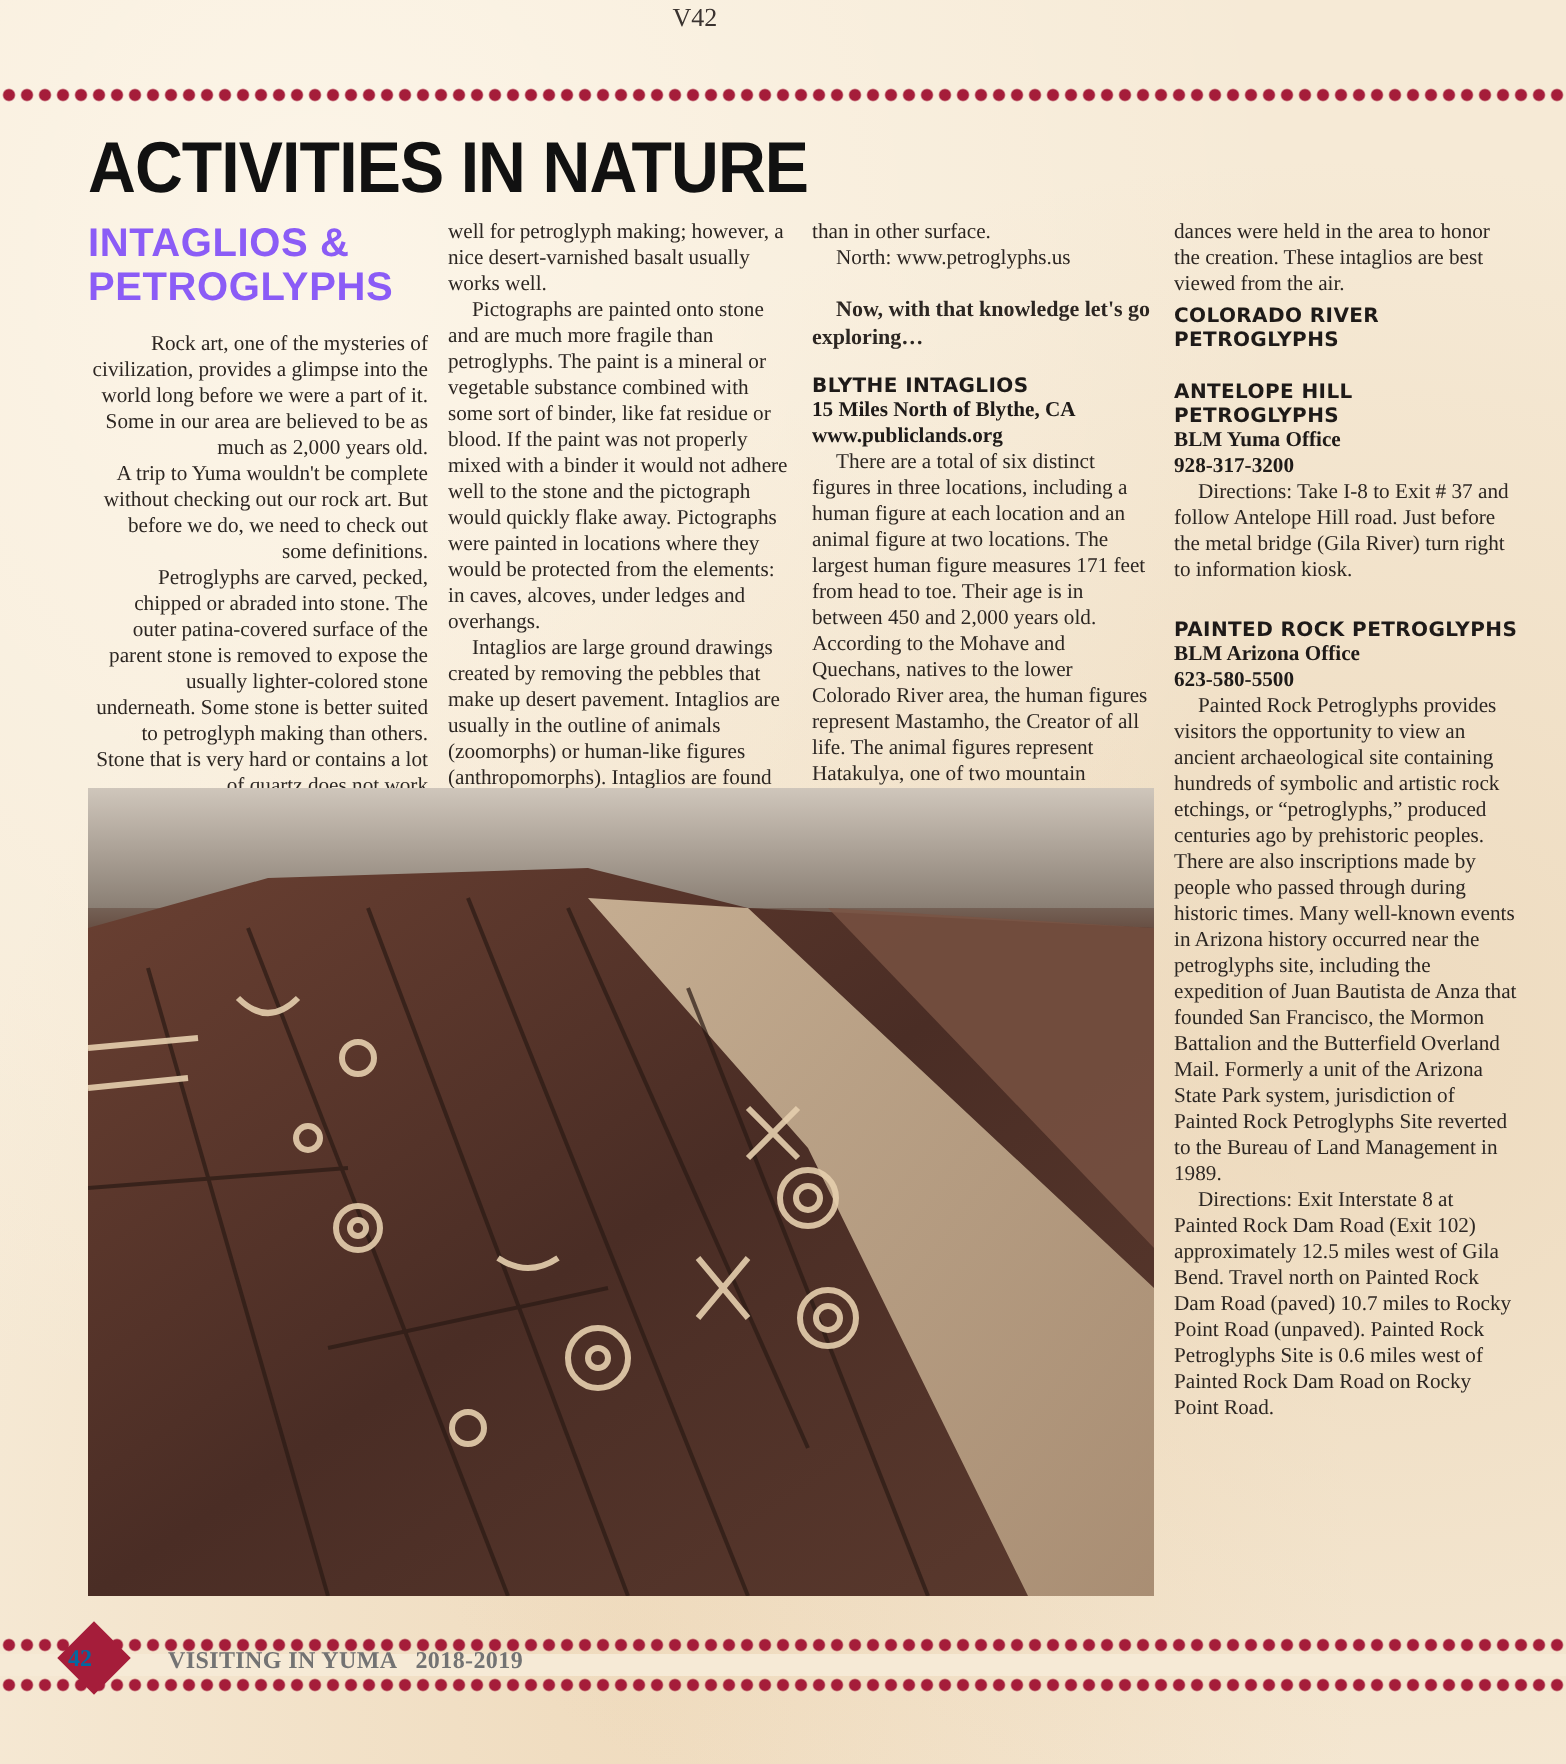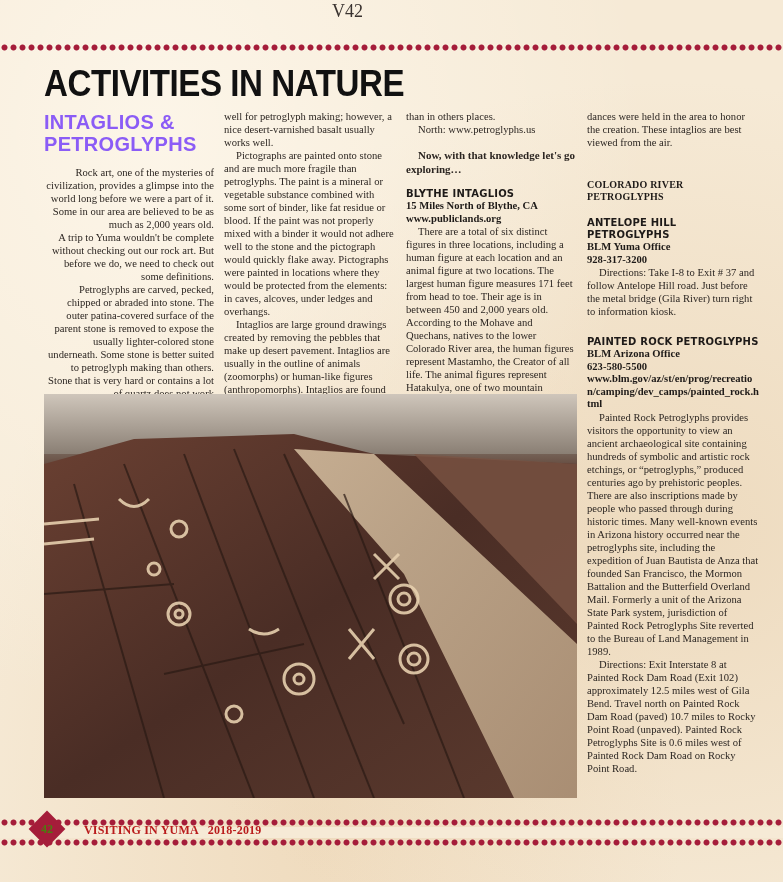--- a/index.html
+++ b/index.html
@@ -6,21 +6,21 @@
   body {
     width: 783px; height: 882px; overflow: hidden; position: relative;
     background: #f6ead6;
     background-image:
       radial-gradient(ellipse at 20% 15%, rgba(255,250,240,0.7), rgba(0,0,0,0) 55%),
       radial-gradient(ellipse at 85% 60%, rgba(230,205,170,0.55), rgba(0,0,0,0) 60%),
       radial-gradient(ellipse at 40% 95%, rgba(235,210,175,0.6), rgba(0,0,0,0) 55%);
     font-family: "Liberation Serif", serif;
     color: #2a2420;
   }
-  .folio { position: absolute; top: 1px; left: 0; width: 695px; text-align: center; font-size: 18px; color: #3a3330; font-family: "Liberation Serif", serif; }
+  .folio { position: absolute; top: 1px; left: 0; width: 695px; text-align: center; font-size: 13px; color: #3a3330; font-family: "Liberation Serif", serif; }
   .diamond-row {
     position: absolute; left: 0; width: 783px; height: 9px;
     background-image: radial-gradient(circle, #a51d3a 0, #a51d3a 2.6px, rgba(0,0,0,0) 3.4px);
     background-size: 9px 9px; background-repeat: repeat-x;
   }
   .title {
     position: absolute; left: 44px; top: 63px; margin: 0;
     font-family: "Liberation Sans", sans-serif; font-weight: bold;
     font-size: 36px; letter-spacing: -0.5px; transform: scaleX(0.92); transform-origin: left;
     color: #111;
@@ -44,26 +44,26 @@
   .spacer { height: 12px; }
   .photo {
     position: absolute; left: 44px; top: 394px; width: 533px; height: 404px; overflow: hidden;
     background: linear-gradient(180deg, #b8b0a6 0%, #8d8479 10%, #5a3c30 20%, #4a2e26 45%, #6b4232 70%, #57392e 100%);
   }
   .page-badge {
     position: absolute; left: 34px; top: 816px; width: 26px; height: 26px;
     background: #a51d3a; transform: rotate(45deg);
   }
   .page-num {
-    position: absolute; left: 34px; top: 822px; width: 26px; text-align: center;
-    color: #4d7c0f; font-weight: bold; font-size: 12px; font-family: "Liberation Serif", serif;
+    position: absolute; left: 34px; top: 822px; width: 26px; 
+    color: #0369a1; font-weight: bold; font-size: 12px; font-family: "Liberation Serif", serif;
   }
   .footer-text {
     position: absolute; left: 84px; top: 823px; font-weight: bold; font-size: 12px;
-    font-family: "Liberation Serif", serif; color: #b91c1c; letter-spacing: 0.2px; white-space: pre;
+    font-family: "Liberation Serif", serif; color: #737373; letter-spacing: 0.2px; white-space: pre;
   }
 </style>
 </head>
 <body>
 
 <div class="folio">V42</div>
 
 <div class="diamond-row" style="top:43px;"></div>
 
 <h1 class="title">ACTIVITIES IN NATURE</h1>
@@ -76,45 +76,44 @@
   <p>Petroglyphs are carved, pecked, chipped or abraded into stone. The outer patina-covered surface of the parent stone is removed to expose the usually lighter-colored stone underneath. Some stone is better suited to petroglyph making than others. Stone that is very hard or contains a lot of quartz does not work</p>
 </div>
 
 <div class="col" style="left:224px; top:110px; width:172px;">
   <p class="noindent">well for petroglyph making; however, a nice desert-varnished basalt usually works well.</p>
   <p>Pictographs are painted onto stone and are much more fragile than petroglyphs. The paint is a mineral or vegetable substance combined with some sort of binder, like fat residue or blood. If the paint was not properly mixed with a binder it would not adhere well to the stone and the pictograph would quickly flake away. Pictographs were painted in locations where they would be protected from the elements: in caves, alcoves, under ledges and overhangs.</p>
   <p>Intaglios are large ground drawings created by removing the pebbles that make up desert pavement. Intaglios are usually in the outline of animals (zoomorphs) or human-like figures (anthropomorphs). Intaglios are found on mesas along the Colorado River more so</p>
 </div>
 
 <div class="col" style="left:406px; top:110px; width:172px;">
-  <p class="noindent">than in others places.</p>
+  <p class="noindent">than in other surface.</p>
   <p>North: www.petroglyphs.us</p>
   <div class="spacer"></div>
   <p class="lead">Now, with that knowledge let's go exploring…</p>
   <div class="spacer"></div>
   <p class="sub" style="margin-top:0;">BLYTHE INTAGLIOS</p>
   <p class="info">15 Miles North of Blythe, CA</p>
   <p class="info">www.publiclands.org</p>
   <p>There are a total of six distinct figures in three locations, including a human figure at each location and an animal figure at two locations. The largest human figure measures 171 feet from head to toe. Their age is in between 450 and 2,000 years old. According to the Mohave and Quechans, natives to the lower Colorado River area, the human figures represent Mastamho, the Creator of all life. The animal figures represent Hatakulya, one of two mountain lions/persons who helped in the creation.</p>
   <p>In ancient times, sacred ceremonial</p>
 </div>
 
 <div class="col" style="left:587px; top:110px; width:172px;">
   <p class="noindent">dances were held in the area to honor the creation. These intaglios are best viewed from the air.</p>
-  <p class="sub" style="margin-top:30px;font-family:Liberation Serif, serif;">COLORADO RIVER PETROGLYPHS</p>
+  <p class="sub" style="margin-top:4px;">COLORADO RIVER PETROGLYPHS</p>
 
   <p class="sub" style="margin-top:14px;">ANTELOPE HILL PETROGLYPHS</p>
   <p class="info">BLM Yuma Office</p>
   <p class="info">928-317-3200</p>
   <p>Directions: Take I-8 to Exit # 37 and follow Antelope Hill road. Just before the metal bridge (Gila River) turn right to information kiosk.</p>
 
   <p class="sub" style="margin-top:18px;">PAINTED ROCK PETROGLYPHS</p>
   <p class="info">BLM Arizona Office</p>
   <p class="info">623-580-5500</p>
-  <p class="info" style="word-break:break-all;">www.blm.gov/az/st/en/prog/recreation/camping/dev_camps/painted_rock.html</p>
   <p>Painted Rock Petroglyphs provides visitors the opportunity to view an ancient archaeological site containing hundreds of symbolic and artistic rock etchings, or “petroglyphs,” produced centuries ago by prehistoric peoples. There are also inscriptions made by people who passed through during historic times. Many well-known events in Arizona history occurred near the petroglyphs site, including the expedition of Juan Bautista de Anza that founded San Francisco, the Mormon Battalion and the Butterfield Overland Mail. Formerly a unit of the Arizona State Park system, jurisdiction of Painted Rock Petroglyphs Site reverted to the Bureau of Land Management in 1989.</p>
   <p>Directions: Exit Interstate 8 at Painted Rock Dam Road (Exit 102) approximately 12.5 miles west of Gila Bend. Travel north on Painted Rock Dam Road (paved) 10.7 miles to Rocky Point Road (unpaved). Painted Rock Petroglyphs Site is 0.6 miles west of Painted Rock Dam Road on Rocky Point Road.</p>
 </div>
 
 <div class="photo">
   <svg width="533" height="404" viewBox="0 0 533 404">
     <defs>
       <linearGradient id="sky" x1="0" y1="0" x2="0" y2="1">
         <stop offset="0" stop-color="#cfc6bb"></stop>
         <stop offset="1" stop-color="#8a7f74"></stop>

